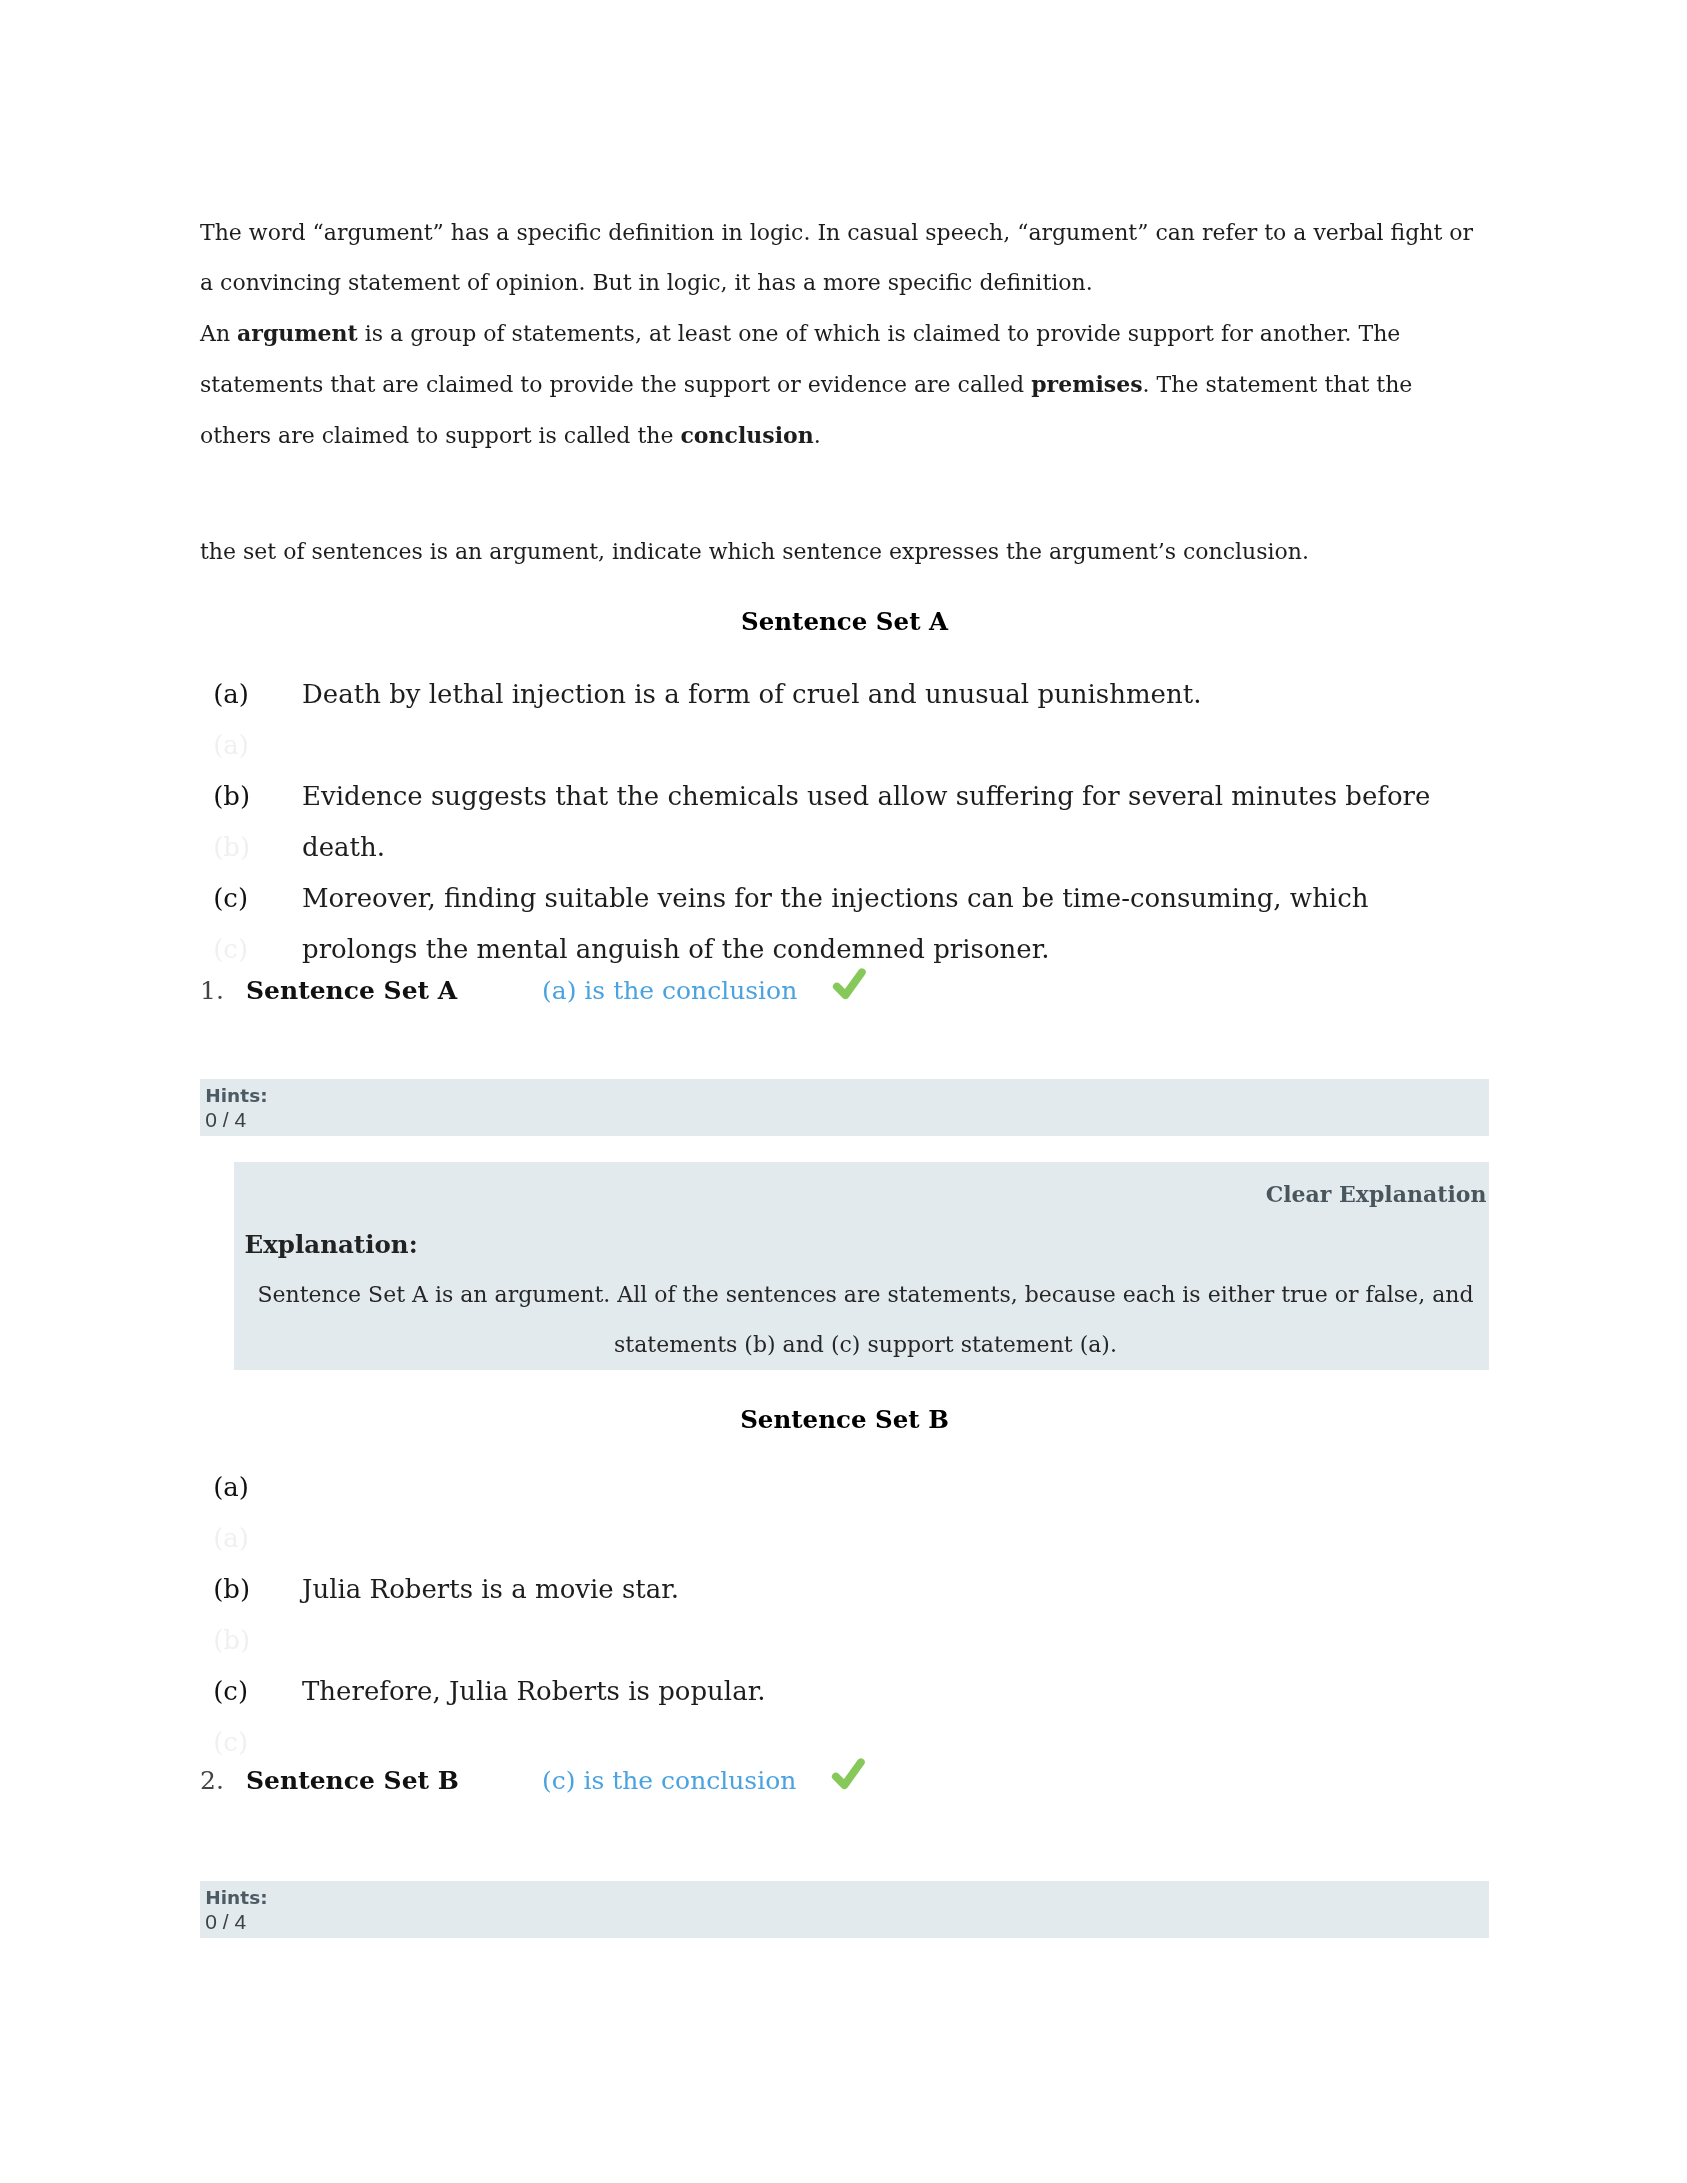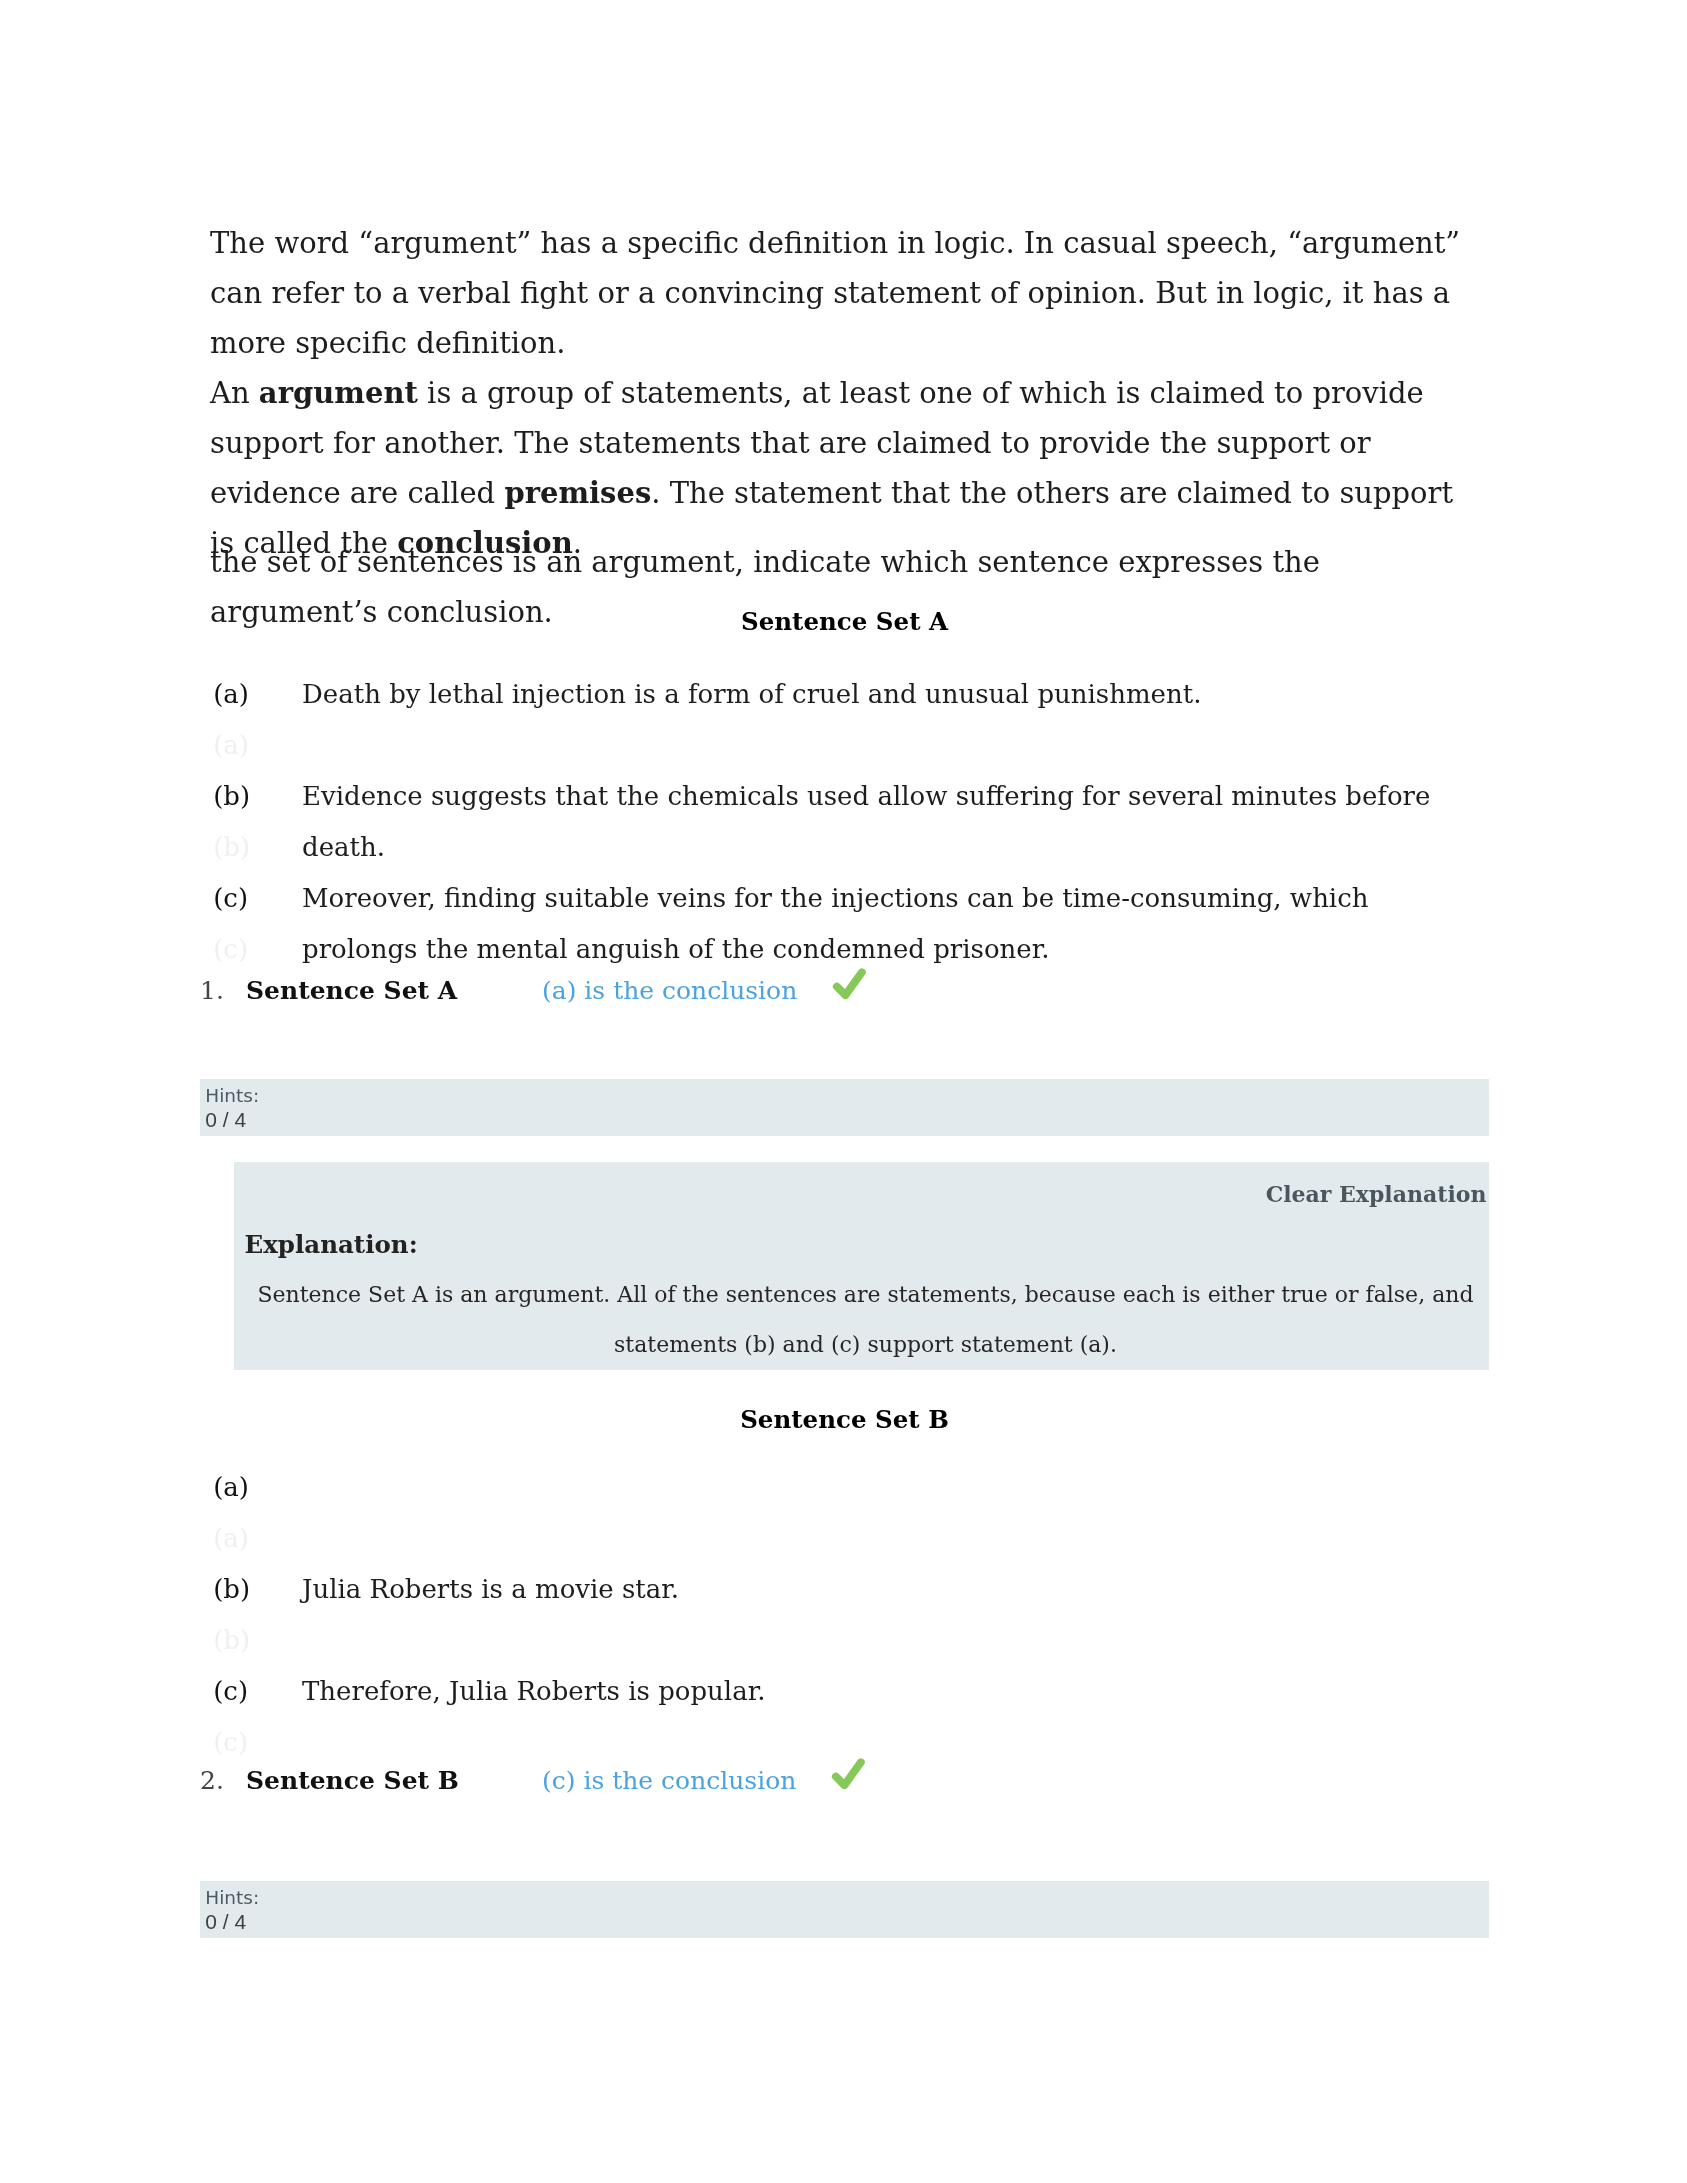--- a/index.html
+++ b/index.html
@@ -2,42 +2,42 @@
 <html style="font-size:10.6px"><head>
 <meta charset="utf-8">
 <title>Sentence Sets</title>
 <style>
   html,body{margin:0;padding:0;background:#ffffff;}
   body{width:1687px;height:2183px;overflow:hidden;
        font-family:"DejaVu Serif",serif;color:#000;}
   .page{position:relative;width:1687px;height:2183px;background:#fff;}
   .blk{position:absolute;left:200px;width:1289px;}
 
-  .para{font-size:29px;line-height:50px;margin:10px;color:#1d1d1d;
+  .para{font-size:22px;line-height:50px;margin:0;color:#1d1d1d;
         white-space:pre-wrap;}
   .setTitle{font-size:24.5px;line-height:50px;font-weight:bold;text-align:center;margin:0;}
 
   ul.olist{margin:0;padding:0;list-style:none;}
   ul.olist li{font-size:26px;line-height:51px;position:relative;
               padding-left:102px;margin:0;height:102px;color:#1d1d1d;
               box-sizing:border-box;}
   ul.olist li .mk{position:absolute;left:13.2px;top:0;width:73px;text-align:left;color:#111;}
   ul.olist li .mk2{position:absolute;left:13.2px;top:51px;width:73px;text-align:left;
                    color:#f0f0f0;}
   ul.olist li .tx{display:block;white-space:pre-wrap;}
 
   .answerRow{display:flex;align-items:baseline;font-size:25px;line-height:50px;}
   .answerRow .num{width:46px;flex:0 0 46px;color:#444;}
   .answerRow .lbl{font-weight:bold;flex:0 0 296px;color:#111;}
   .answerRow .ans{color:#4aa3e0;}
   .check{margin-left:32px;display:inline-block;width:40px;height:40px;
          position:relative;top:4px;}
 
   .hintbox{background:#e3eaee;padding:6px 18.5px 4.6px 5.3px;}
-  .hintLabel{font-family:"DejaVu Sans",sans-serif;font-size:18.5px;font-weight:normal;
+  .hintLabel{font-family:"DejaVu Sans",sans-serif;font-size:18.5px;font-weight:bold;
              line-height:22.5px;color:#4c5b63;}
   .hintVal{font-family:Liberation Sans, sans-serif;font-size:21px;line-height:24px;color:#404040;}
 
   .expbox{background:#e3eaee;padding:6.6px 2.6px 0px 10.6px;margin-left:34px;}
   .clearExp{text-align:right;font-size:22px;font-weight:bold;color:#49565d;
             line-height:51px;}
   .expLabel{font-weight:bold;font-size:24.5px;line-height:50px;color:#222;}
   .expBody{font-size:22px;line-height:50px;color:#262626;text-align:center;}
 </style>
 </head>

